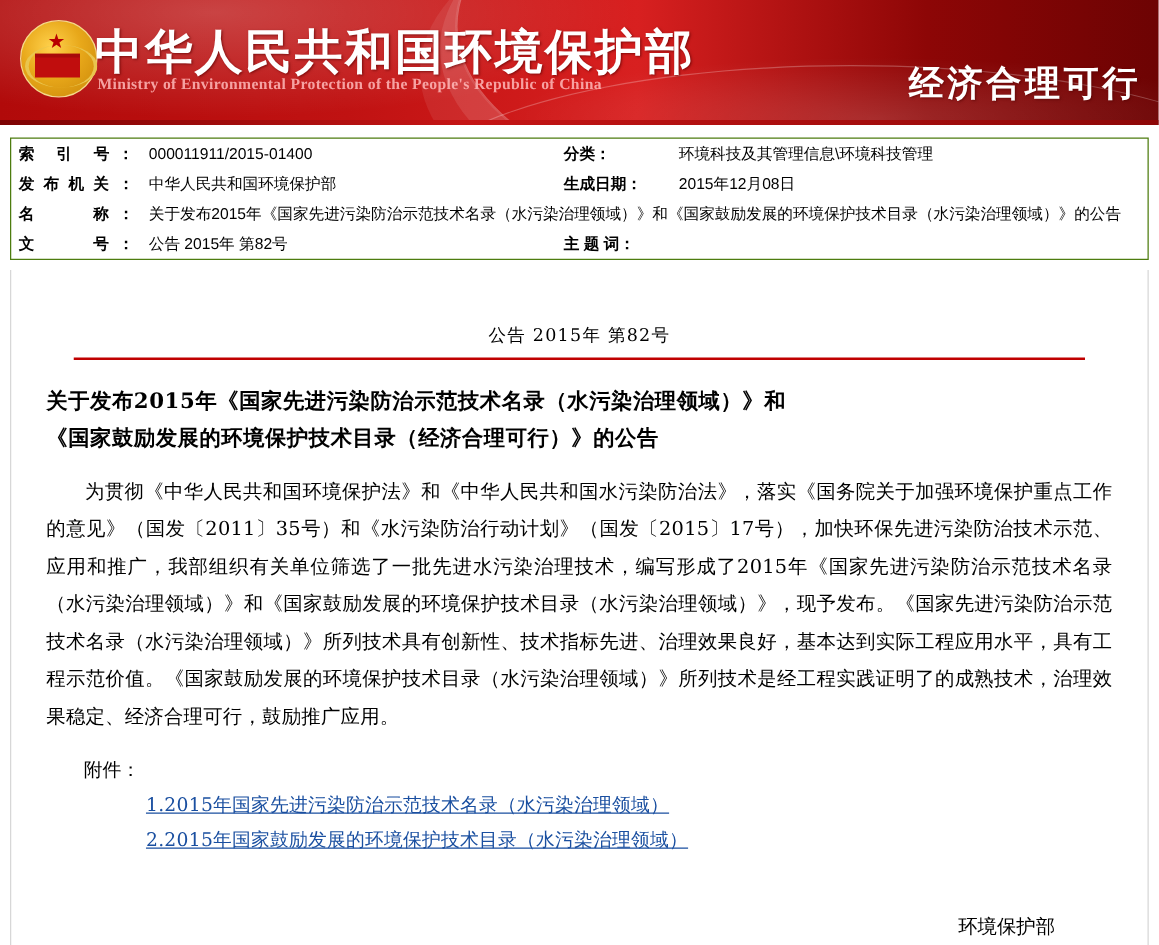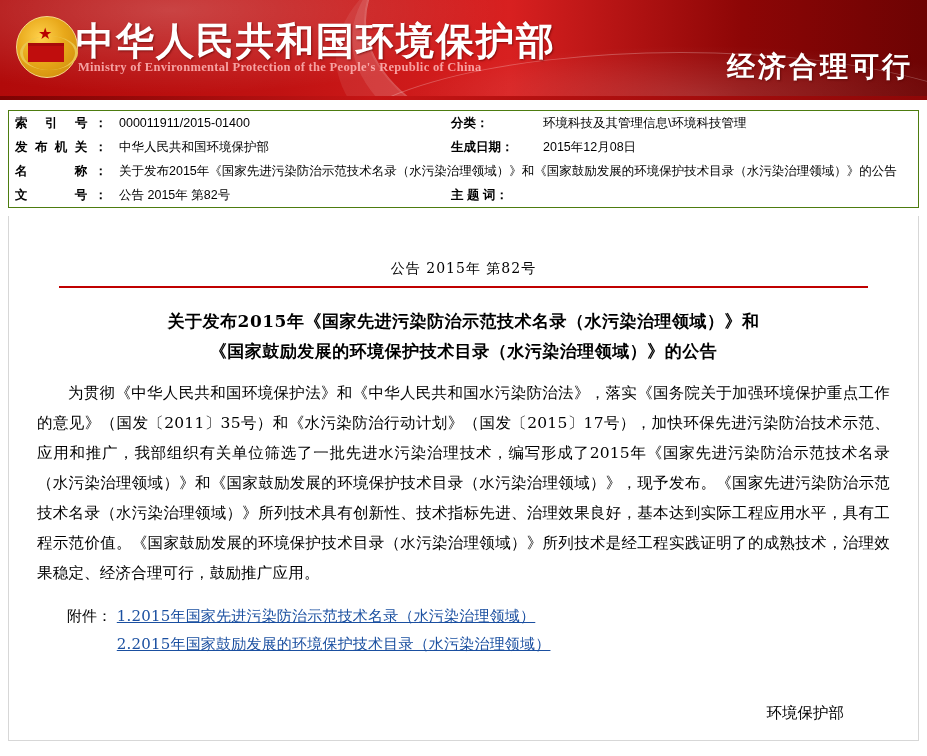--- a/index.html
+++ b/index.html
@@ -181,21 +181,21 @@
     font-size: 14px;
     margin-top: 26px;
     letter-spacing: 1px;
   }
   .red-rule {
     margin: 8px 22px 0 22px;
     height: 2px;
     background: #c00000;
   }
   .doc-heading {
-    text-align: center;
+    text-align: left;
     font-family: "DejaVu Serif", serif;
     font-weight: bold;
     font-size: 17px;
     line-height: 30px;
     margin-top: 18px;
     letter-spacing: 0.5px;
   }
   .doc-para {
     font-family: "DejaVu Serif", serif;
     font-size: 15.5px;
@@ -212,20 +212,21 @@
     line-height: 28px;
   }
   .attach-label {
     display: inline-block;
     text-indent: 2em;
     white-space: nowrap;
   }
   .attach-list {
     display: inline-block;
     vertical-align: top;
+    margin-top: 28px;
   }
   .attach-list a {
     display: block;
     color: #1a4fa0;
     text-decoration: underline;
     letter-spacing: 0.2px;
   }
   .signature {
     margin-top: 40px;
     text-align: right;
@@ -284,21 +285,21 @@
   </tbody>
     </table>
 </div>
 
 <div class="doc">
   <div class="doc-number">公告 2015年 第82号</div>
   <div class="red-rule"></div>
 
   <div class="doc-heading">
     <div>关于发布2015年《国家先进污染防治示范技术名录（水污染治理领域）》和</div>
-    <div>《国家鼓励发展的环境保护技术目录（水污染治理领域）》的公告</div>
+    <div>《国家鼓励发展的环境保护技术目录（经济合理可行）》的公告</div>
   </div>
 
   <div class="doc-para">为贯彻《中华人民共和国环境保护法》和《中华人民共和国水污染防治法》，落实《国务院关于加强环境保护重点工作的意见》（国发〔2011〕35号）和《水污染防治行动计划》（国发〔2015〕17号），加快环保先进污染防治技术示范、应用和推广，我部组织有关单位筛选了一批先进水污染治理技术，编写形成了2015年《国家先进污染防治示范技术名录（水污染治理领域）》和《国家鼓励发展的环境保护技术目录（水污染治理领域）》，现予发布。《国家先进污染防治示范技术名录（水污染治理领域）》所列技术具有创新性、技术指标先进、治理效果良好，基本达到实际工程应用水平，具有工程示范价值。《国家鼓励发展的环境保护技术目录（水污染治理领域）》所列技术是经工程实践证明了的成熟技术，治理效果稳定、经济合理可行，鼓励推广应用。</div>
 
   <div class="attach-block">
     <span class="attach-label">附件：</span>
     <span class="attach-list">
       <a href="#">1.2015年国家先进污染防治示范技术名录（水污染治理领域）</a>
       <a href="#">2.2015年国家鼓励发展的环境保护技术目录（水污染治理领域）</a>
     </span>

